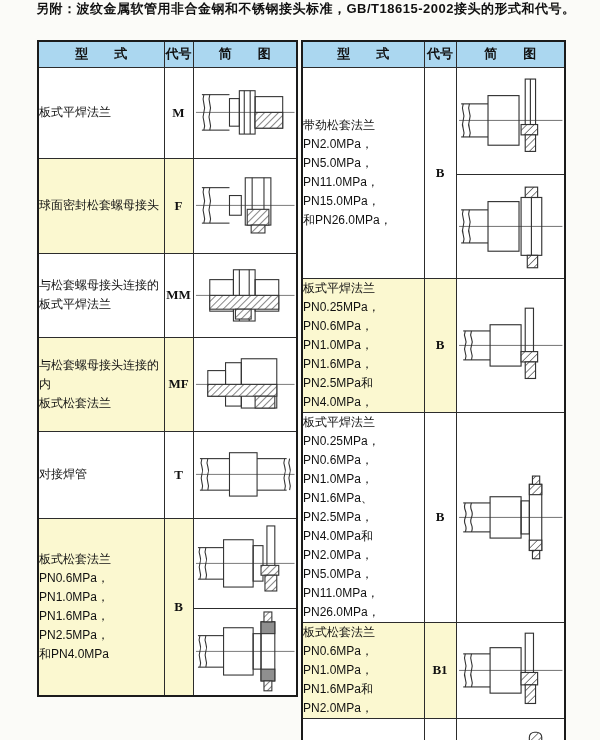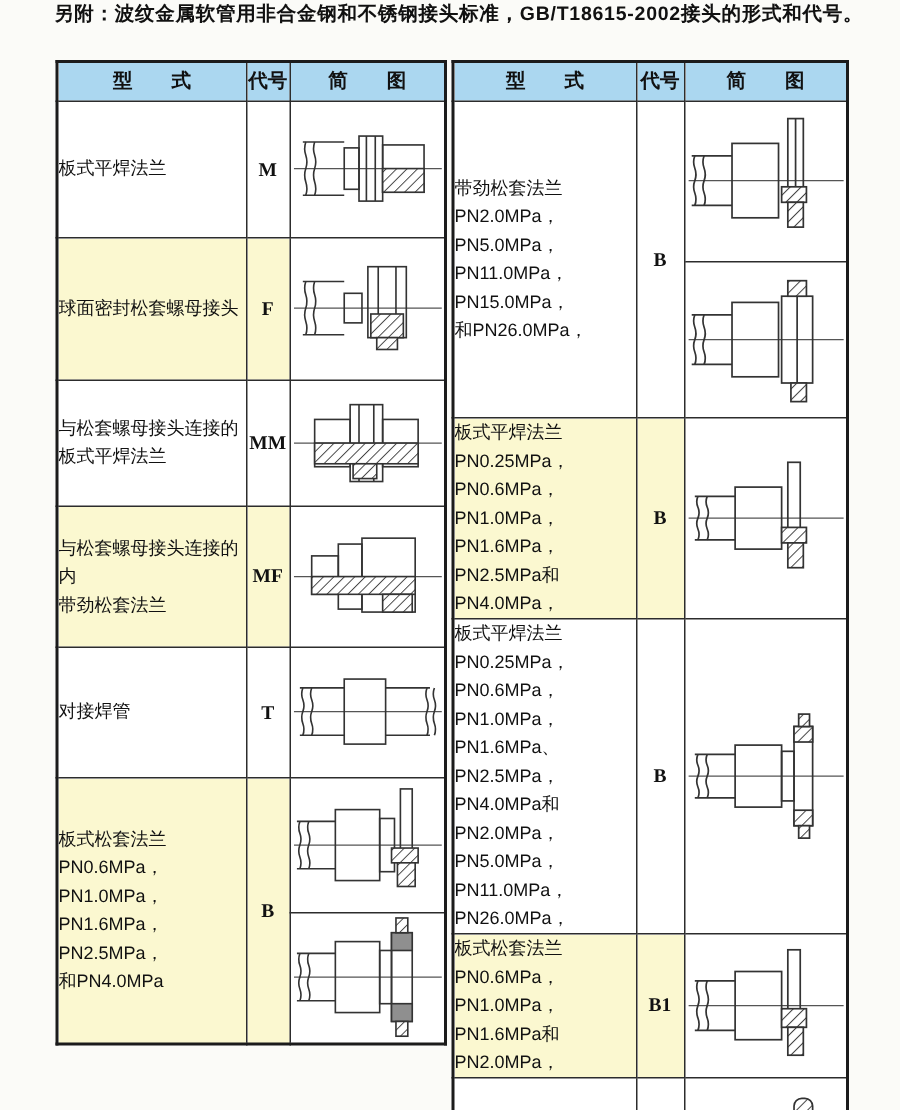--- a/index.html
+++ b/index.html
@@ -114,21 +114,21 @@
               <line x1="56" y1="16" x2="56" y2="68"></line>
               <rect x="62" y="26" width="24" height="32"></rect>
               <rect x="16" y="42" width="70" height="14" fill="url(#hx)"></rect>
               <rect x="42" y="56" width="16" height="10" fill="url(#hx)"></rect>
             </g>
           </svg>
     </td>
   </tr>
   <tr style="height:94px">
     <td class="tc yellow">与松套螺母接头连接的内
-带劲松套法兰</td>
+板式松套法兰</td>
     <td class="cc yellow">MF</td>
     <td class="dc">
       <svg viewBox="0 0 104 84" preserveAspectRatio="xMidYMid meet">
             <g fill="none" stroke="#333" stroke-width="1.1">
               <line x1="2" y1="42" x2="102" y2="42" stroke="#555" stroke-width="0.8"></line>
               <rect x="14" y="28" width="18" height="26"></rect>
               <rect x="32" y="20" width="16" height="44"></rect>
               <rect x="48" y="16" width="36" height="50"></rect>
               <rect x="14" y="42" width="70" height="12" fill="url(#hx)"></rect>
               <rect x="62" y="54" width="20" height="12" fill="url(#hx)"></rect>

